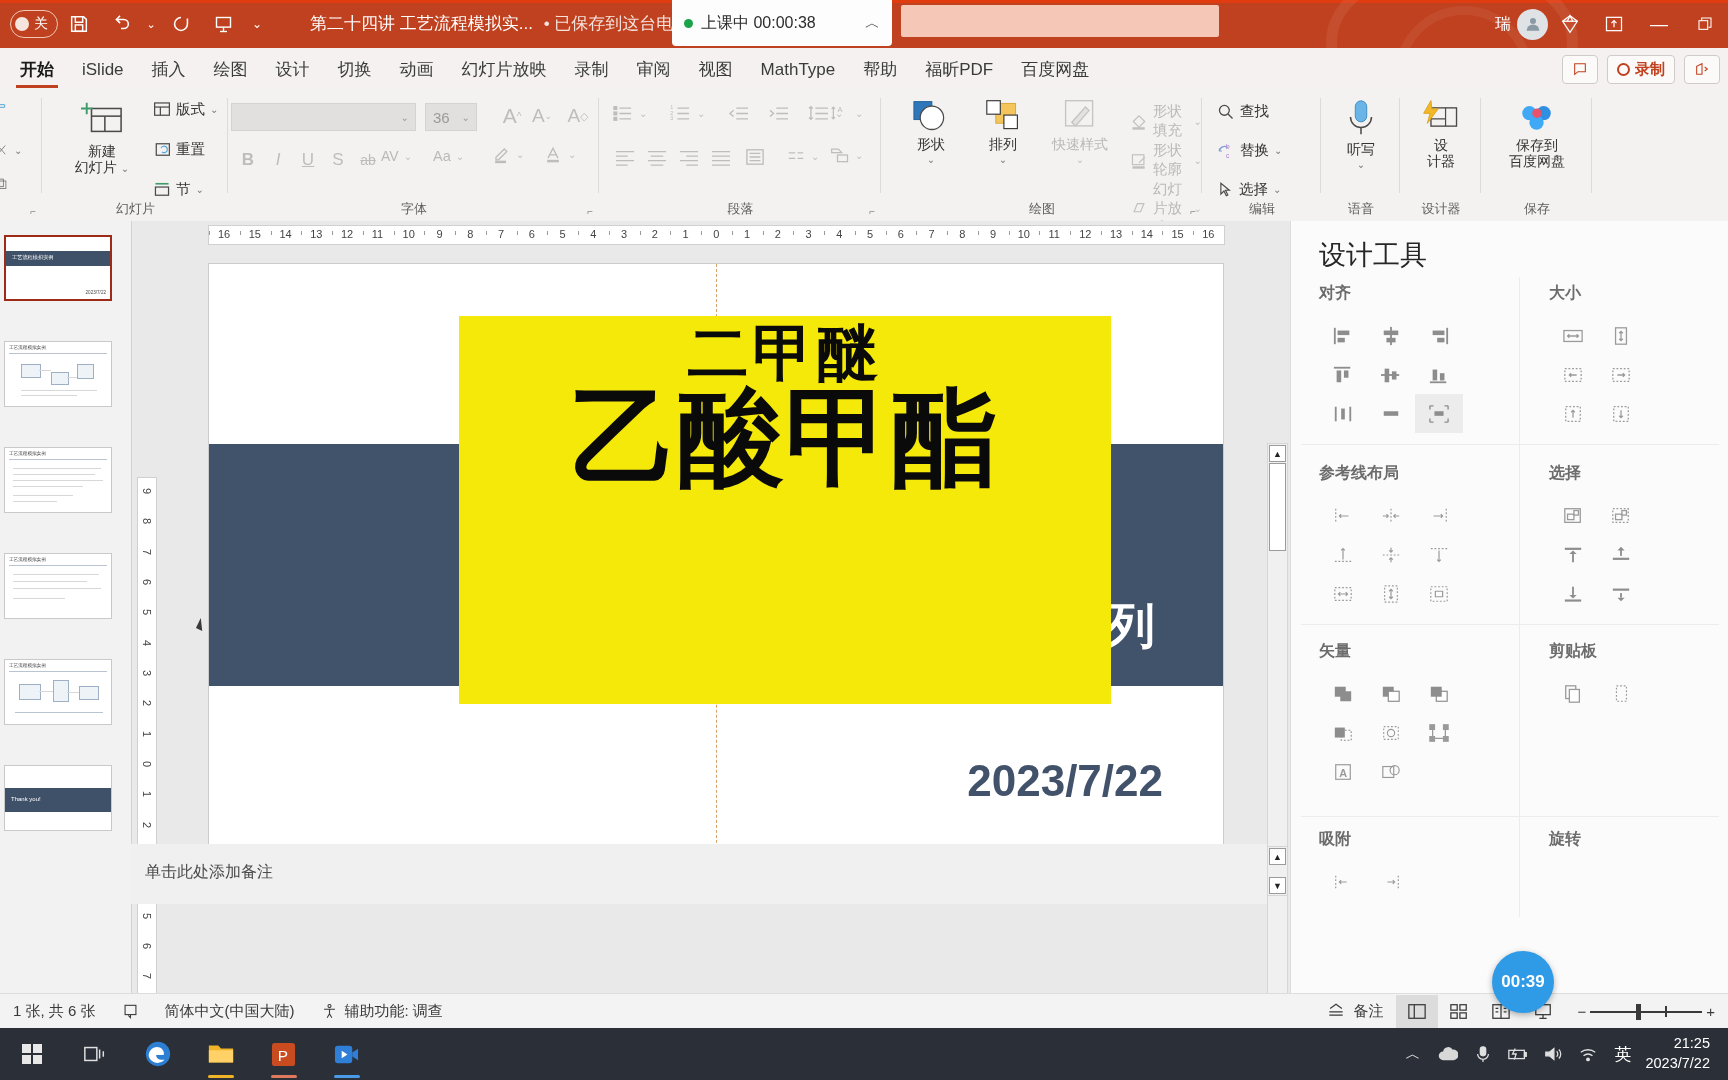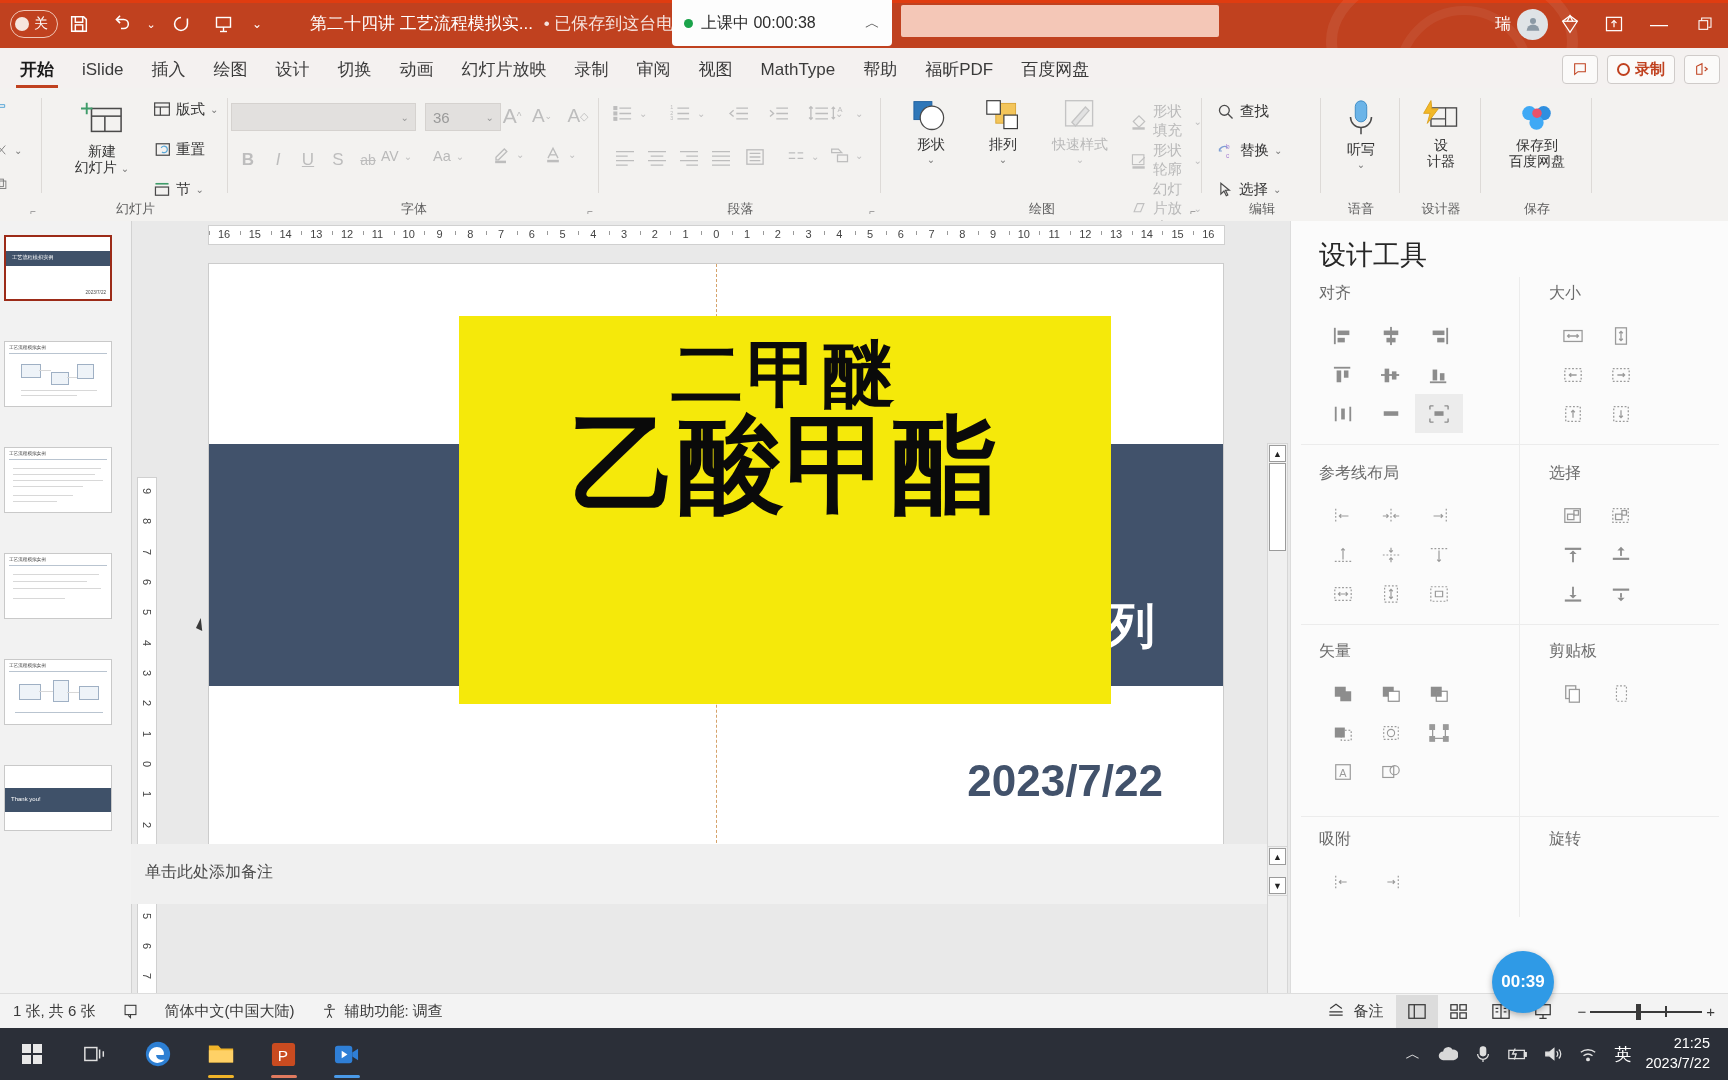--- a/index.html
+++ b/index.html
@@ -166,21 +166,21 @@
     position:absolute;right:68px;top:330px;color:#fff;font-size:48px;font-weight:bold;
   }
   #slide .yellow-box{
     position:absolute;left:250px;top:52px;width:652px;height:388px;background:#f5e90a;
     display:flex;flex-direction:column;align-items:center;justify-content:flex-start;
   }
   #slide .yl{
     color:#0a0a0a;font-weight:bold;line-height:1.0;white-space:nowrap;
     font-family:"DejaVu Sans","Liberation Sans",sans-serif;
   }
-  #slide .yl1{font-size:72px;letter-spacing:4px;margin-top:22px;}
+  #slide .yl1{font-size:61px;letter-spacing:4px;margin-top:6px;}
   #slide .yl2{font-size:106px;letter-spacing:1px;margin-top:6px;}
   #slide .yl3{font-size:106px;letter-spacing:1px;margin-top:2px;}
   #slide .slide-date{
     position:absolute;right:60px;bottom:52px;color:#42526b;font-size:44px;font-weight:bold;
   }
 
   
   #cursor{position:absolute;left:196px;top:400px;width:0;height:0;
     border-left:11px solid #3a3a3a;border-bottom:7px solid transparent;
     transform:rotate(-64deg);}
@@ -198,21 +198,21 @@
   #notes-scroll{position:absolute;left:1267px;top:625px;width:21px;height:50px;background:#f0f0f0;border:1px solid #d6d6d6;box-sizing:border-box;}
   #notes-scroll .sbtn{position:absolute;left:1px;width:17px;height:17px;background:#fff;border:1px solid #9b9b9b;box-sizing:border-box;
     display:flex;align-items:center;justify-content:center;font-size:9px;color:#222;}
 
   
   #designpane{
     position:absolute;left:1290px;top:0;width:438px;height:772px;background:#fbfbfb;
     border-left:1px solid #dcdcdc;box-sizing:border-box;
   }
   #designpane .dp-title{position:absolute;left:28px;top:16px;font-size:27px;color:#262626;}
-  .dsec{position:absolute;}
+  .dsec{position:absolute;font-weight:bold;}
   .dsec .dsec-label{font-size:16px;color:#6c6c6c;margin-bottom:12px;}
   .dgrid{display:grid;grid-template-columns:repeat(3,48px);grid-auto-rows:39px;}
   .dgrid.two{grid-template-columns:repeat(2,48px);}
   .dcell{display:flex;align-items:center;justify-content:center;}
   .dp-hline{position:absolute;left:10px;width:418px;height:1px;background:#ececec;}
   .dp-vline{position:absolute;top:56px;width:1px;background:#ececec;}
 
   
   #statusbar{
     position:absolute;left:0;top:993px;width:1728px;height:35px;background:#f3f3f3;
@@ -445,21 +445,21 @@
     </div>
     <div class="glabel">幻灯片</div>
     <div class="gsep"></div>
   </div>
 
   <div class="rgroup" style="left:229px;width:370px;">
     <div class="fontbox" style="left:2px;top:15px;width:185px;height:28px;">
       <span class="val"></span>
       <span class="drop">⌄</span>
     </div>
-    <div class="fontbox" style="left:196px;top:15px;width:76px;height:28px;align-items:center;">
+    <div class="fontbox" style="left:196px;top:15px;width:52px;height:28px;align-items:center;">
       <span class="val">36</span>
       <span class="drop">⌄</span>
     </div>
     <div class="fmtbtn" style="left:268px;top:14px;font-size:21px;">A<sup style="font-size:10px;">^</sup></div>
     <div class="fmtbtn" style="left:298px;top:14px;font-size:19px;">A<sup style="font-size:9px;">⌄</sup></div>
     <div class="fmtbtn" style="left:334px;top:14px;font-size:19px;">A<span style="font-size:11px;">◇</span></div>
 
     <div class="fmtbtn" style="left:4px;top:58px;font-weight:bold;">B</div>
     <div class="fmtbtn" style="left:34px;top:58px;font-style:italic;">I</div>
     <div class="fmtbtn" style="left:64px;top:58px;text-decoration:underline;">U</div>

